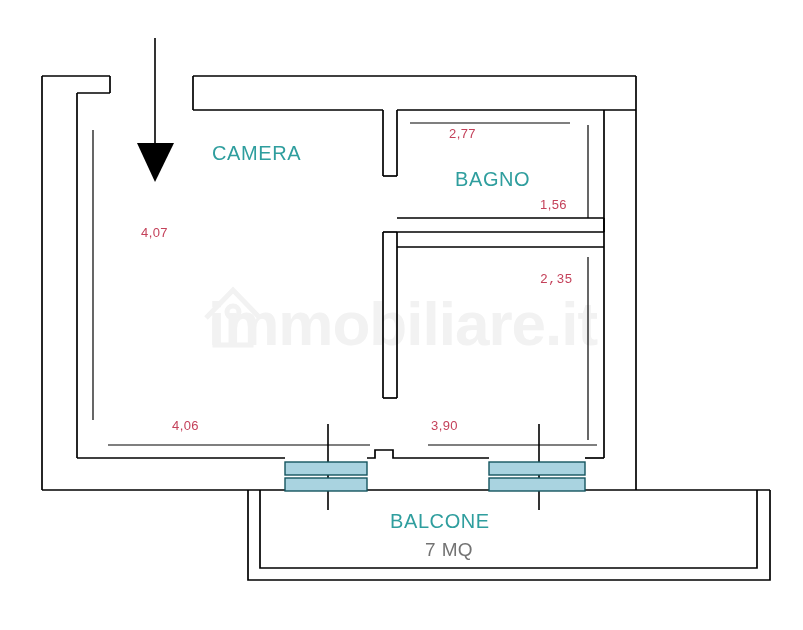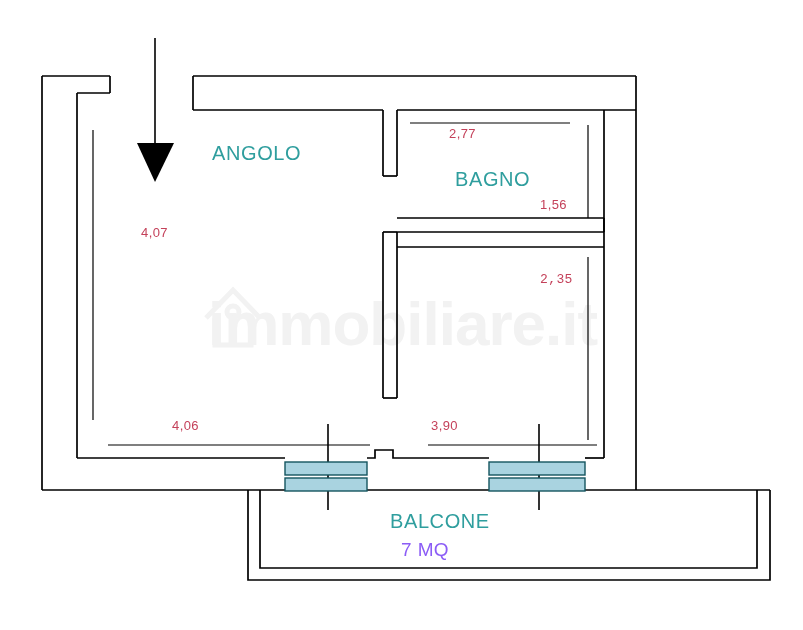--- a/index.html
+++ b/index.html
@@ -39,26 +39,27 @@
     position: absolute;
     color: #c4415a;
     font-family: "Liberation Sans", sans-serif;
     font-size: 13px;
     letter-spacing: 0.4px;
     white-space: nowrap;
     user-select: none;
   }
   .area-label {
     position: absolute;
-    color: #8b5cf6;
+    color: #737373;
     font-family: "Liberation Sans", sans-serif;
     font-size: 19px;
     letter-spacing: 0.4px;
     white-space: nowrap;
     user-select: none;
+    margin-left: 24px;
   }
   .wm-text {
     position: absolute;
     color: #f2f2f2;
     font-family: "Liberation Sans", sans-serif;
     font-size: 62px;
     font-weight: 600;
     letter-spacing: -1px;
     white-space: nowrap;
     user-select: none;
@@ -175,21 +176,21 @@
 
       <path d="M248,490 L248,580 L770,580 L770,490"></path>
 
       <path d="M636,490 L770,490"></path>
 
       <path d="M260,490 L260,568 L757,568 L757,490"></path>
     </g>
 
   </svg>
 
-  <div class="room-label" style="left:212px; top:142px;">ANGOLO</div>
+  <div class="room-label" style="left:212px; top:142px;">CAMERA</div>
 
   <div class="room-label" style="left:455px; top:168px;">BAGNO</div>
 
 
 
   <div class="room-label" style="left:390px; top:510px;">BALCONE</div>
 
   <div class="dim-label" style="left:107px; top:225px;margin-left:34px;">4,07</div>
 
   <div class="dim-label" style="left:172px; top:418px;">4,06</div>

